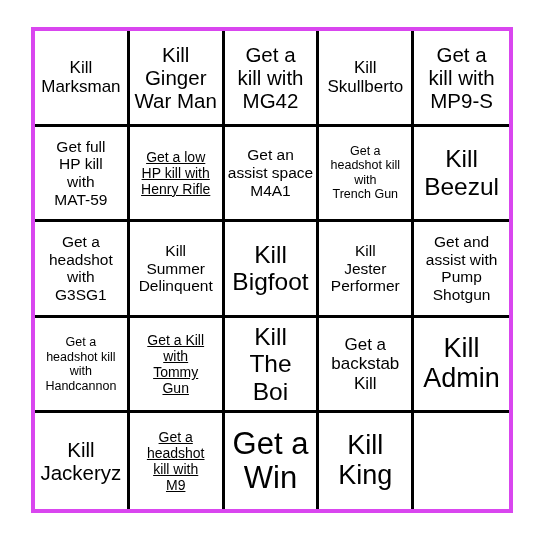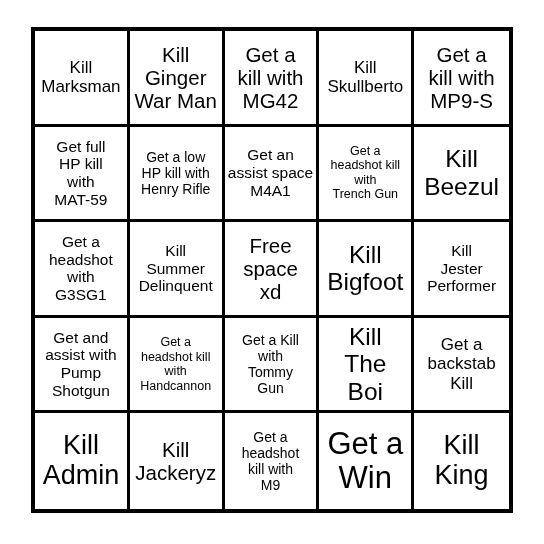--- a/index.html
+++ b/index.html
@@ -15,21 +15,21 @@
     -webkit-font-smoothing: antialiased;
   }
 
   #bingo-card {
     position: absolute;
     left: 31px;
     top: 27px;
     width: 482px;
     height: 486px;
     box-sizing: border-box;
-    border: 4px solid #000000;
+    border: 4px solid #d946ef;
     background: #ffffff;
     display: grid;
     grid-template-columns: repeat(5, 1fr);
     grid-template-rows: repeat(5, 1fr);
   }
 
   .bingo-cell {
     box-sizing: border-box;
     border-right: 3px solid #000000;
     border-bottom: 3px solid #000000;
@@ -48,21 +48,21 @@
 
   .cell-text {
     display: block;
     width: 100%;
     white-space: pre-line;
     word-break: normal;
   }
 
   
   .fs-xs  { font-size: 12.5px; line-height: 1.16; }
-  .fs-s   { font-size: 14px;   line-height: 1.15; }
+  .fs-s   { font-size: 14px;   line-height: 1.15; text-decoration: underline; }
   .fs-m   { font-size: 15.5px; line-height: 1.14; }
   .fs-l   { font-size: 17px;   line-height: 1.14; }
   .fs-xl  { font-size: 20.5px; line-height: 1.13; }
   .fs-2xl { font-size: 24.5px; line-height: 1.12; }
   .fs-3xl { font-size: 27px;   line-height: 1.11; }
   .fs-4xl { font-size: 31px;   line-height: 1.10; }
 </style>
 </head>
 <body>
 
@@ -121,25 +121,20 @@
 headshot
 with
 G3SG1</span>
     </div>
     <div class="bingo-cell">
       <span class="cell-text fs-m">Kill
 Summer
 Delinquent</span>
     </div>
     <div class="bingo-cell">
-      <span class="cell-text fs-xl">Free
-space
-xd</span>
-    </div>
-    <div class="bingo-cell">
       <span class="cell-text fs-2xl">Kill
 Bigfoot</span>
     </div>
     <div class="bingo-cell">
       <span class="cell-text fs-m">Kill
 Jester
 Performer</span>
     </div>
     <div class="bingo-cell">
       <span class="cell-text fs-m">Get and

